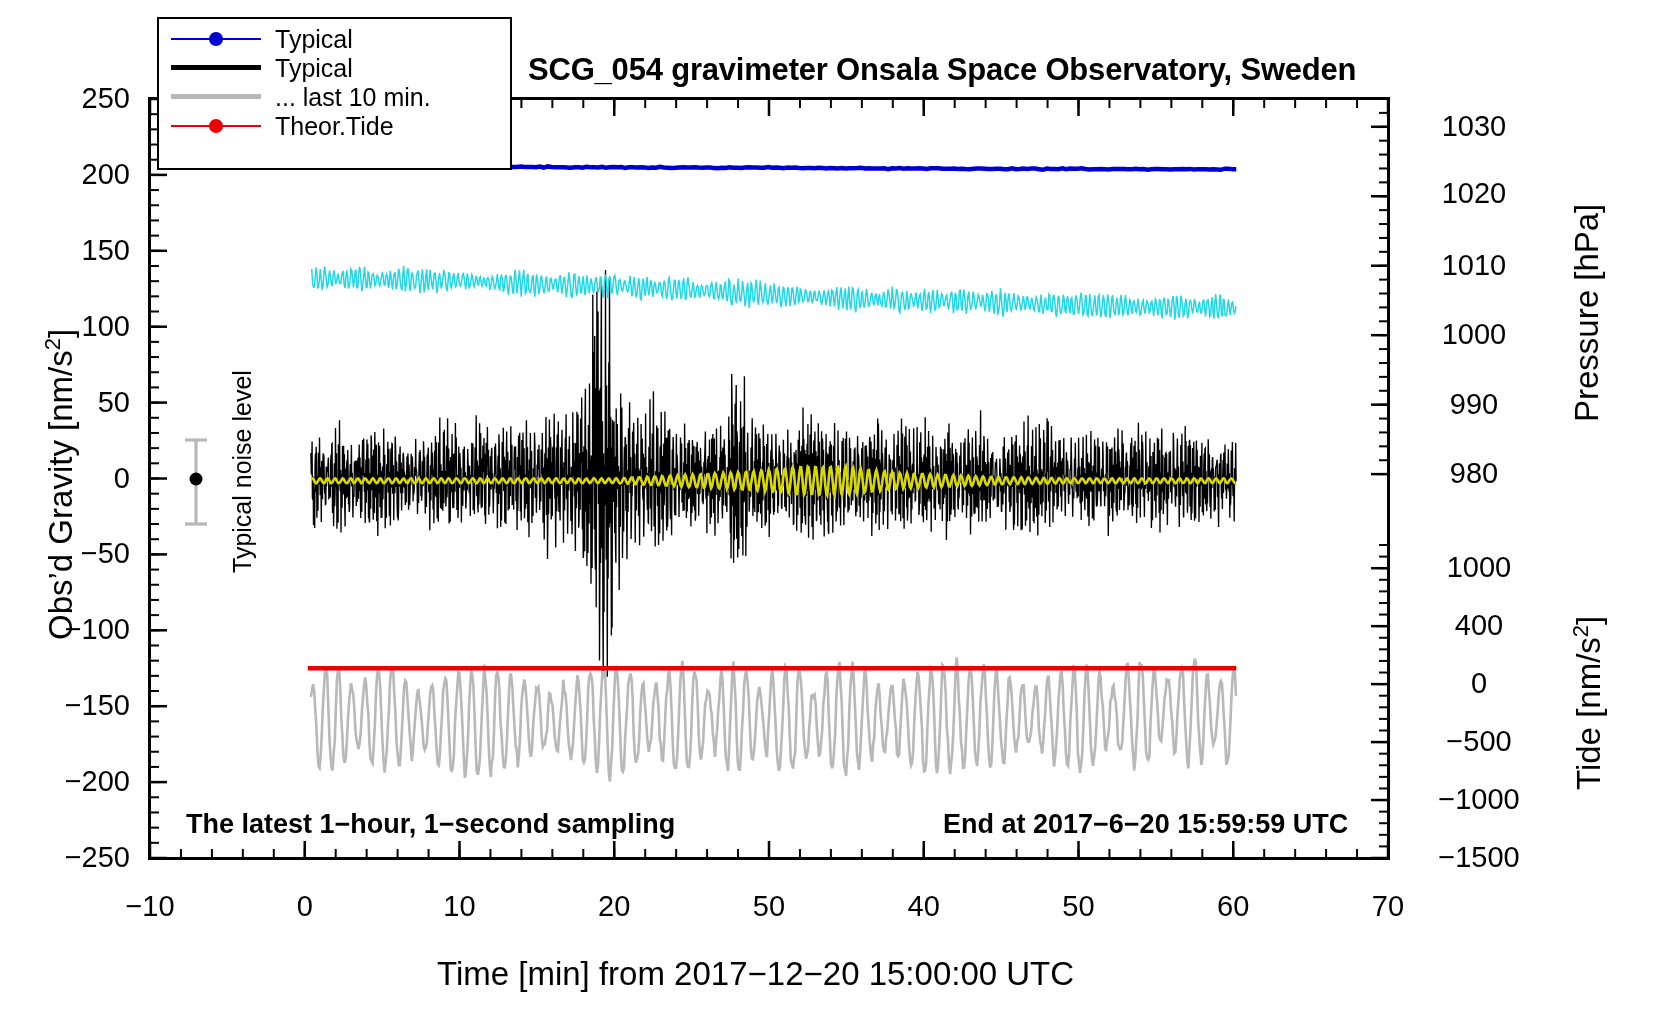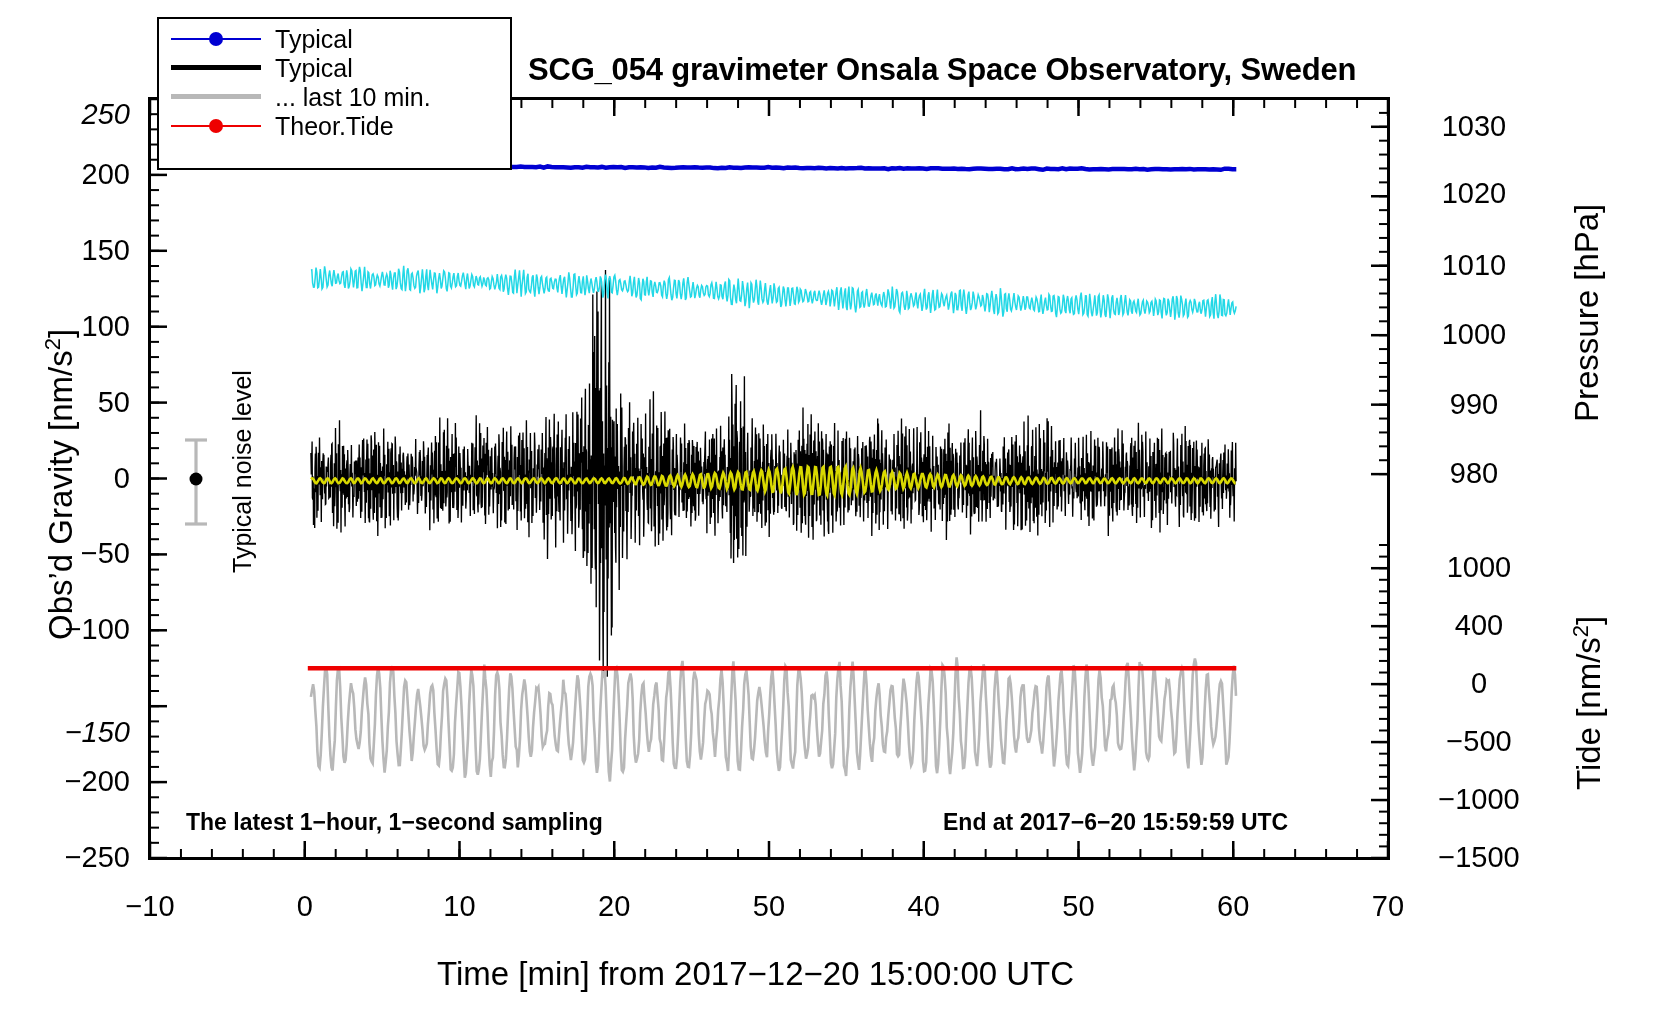--- a/index.html
+++ b/index.html
@@ -34,21 +34,21 @@
           border:2px solid #000;background:#fff;box-sizing:border-box;
           padding:6px 0 0 0;}
   .lrow{display:flex;align-items:center;height:28px;margin:0 0 1px 0;}
   .lsym{position:relative;width:90px;height:28px;margin-left:12px;flex:0 0 90px;}
   .lsym .ln{position:absolute;left:0;top:13px;width:90px;height:2px;}
   .lsym .ln.thick{height:5px;top:11px;}
   .lsym .dot{position:absolute;left:38px;top:7px;width:14px;height:14px;border-radius:50%;}
   .llab{font-size:25px;line-height:25px;margin-left:14px;white-space:nowrap;}
 
   
-  .note{position:absolute;font-weight:bold;font-size:23px;white-space:nowrap;}
+  .note{position:absolute;font-weight:bold;font-size:27px;white-space:nowrap;}
   .noiselabel{position:absolute;font-size:25px;white-space:nowrap;
               transform-origin:0 0;transform:rotate(-90deg);}
 </style>
 </head>
 <body>
 
 <div id="stage">
 
   <div class="frame"></div>
 
@@ -355,29 +355,29 @@
       </span>
       <span class="llab">Theor.Tide</span>
     </div>
   </div>
 
   <div class="note" style="left:186px;top:809px;">The latest 1−hour, 1−second sampling</div>
   <div class="note" style="left:943px;top:809px;">End at 2017−6−20 15:59:59 UTC</div>
   <div class="noiselabel" style="left:228px;top:573px;">Typical noise level</div>
 
   <div id="ticklabels">
-      <div class="tl r" style="left: 20px; top: 100px; width: 110px; font-style: italic;">250</div>
+      <div class="tl r" style="left: 20px; top: 84px; width: 110px;">250</div>
       <div class="tl r" style="left: 20px; top: 159.9px; width: 110px;">200</div>
       <div class="tl r" style="left: 20px; top: 235.8px; width: 110px;">150</div>
       <div class="tl r" style="left: 20px; top: 311.7px; width: 110px;">100</div>
       <div class="tl r" style="left: 20px; top: 387.6px; width: 110px;">50</div>
       <div class="tl r" style="left: 20px; top: 463.5px; width: 110px;">0</div>
       <div class="tl r" style="left: 20px; top: 539.4px; width: 110px;">−50</div>
       <div class="tl r" style="left: 20px; top: 615.3px; width: 110px;">−100</div>
-      <div class="tl r" style="left: 20px; top: 718px; width: 110px; font-style: italic;">−150</div>
+      <div class="tl r" style="left: 20px; top: 691px; width: 110px;">−150</div>
       <div class="tl r" style="left: 20px; top: 767.1px; width: 110px;">−200</div>
       <div class="tl r" style="left: 20px; top: 843px; width: 110px;">−250</div>
       <div class="tl l" style="left: 1414px; top: 111.787px; width: 120px;">1030</div>
       <div class="tl l" style="left: 1414px; top: 179px; width: 120px;">1020</div>
       <div class="tl l" style="left: 1414px; top: 250.723px; width: 120px;">1010</div>
       <div class="tl l" style="left: 1414px; top: 320.191px; width: 120px;">1000</div>
       <div class="tl l" style="left: 1414px; top: 389.658px; width: 120px;">990</div>
       <div class="tl l" style="left: 1414px; top: 459.126px; width: 120px;">980</div>
       <div class="tl l" style="left: 1414px; top: 553.2px; width: 130px;">1000</div>
       <div class="tl l" style="left: 1414px; top: 611.16px; width: 130px;">400</div>

